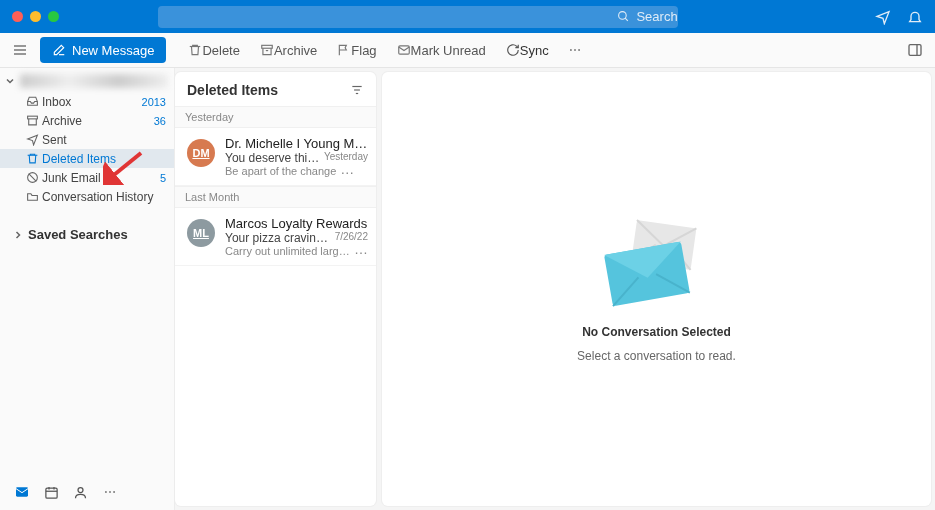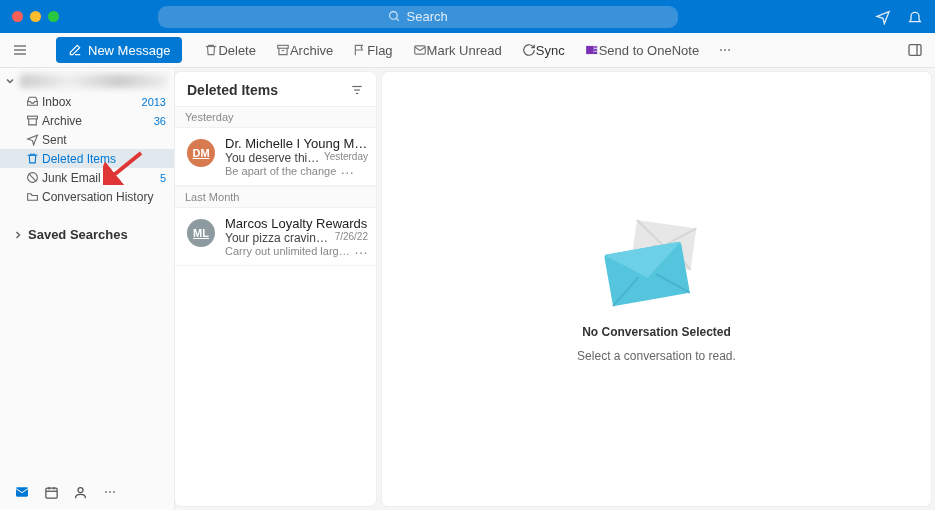--- a/index.html
+++ b/index.html
@@ -25,24 +25,24 @@
   .traffic { display: flex; gap: 7px; }
   .traffic span { width: 11px; height: 11px; border-radius: 50%; display: block; }
   .tl-red { background: #ff5f57; }
   .tl-yellow { background: #febc2e; }
   .tl-green { background: #28c840; }
   .search-wrap {
     margin: 0 auto;
     width: 520px;
     height: 22px;
     background: #3a92db;
-    border-radius: 9px;
-    display: flex;
-    align-items: center;
-    justify-content: center;
+    border-radius: 4px;
+    display: flex;
+    align-items: center;
+    justify-content: flex-end;
     color: #e0ecf7;
     font-size: 13px;
     gap: 6px;
   }
   .title-right { margin-left: auto; display: flex; gap: 16px; color: #e0ecf7; }
   .title-right svg { stroke: #e0ecf7; }
 
   
   .toolbar {
     height: 35px;
@@ -62,21 +62,21 @@
     color: #fff;
     border: none;
     border-radius: 4px;
     height: 26px;
     padding: 0 12px;
     display: flex;
     align-items: center;
     gap: 6px;
     font-size: 13px;
     font-weight: 500;
-    margin: 0 10px 0 18px;
+    margin: 0 10px 0 2px;
   }
   .tbtn {
     height: 30px;
     padding: 0 8px;
     display: flex;
     align-items: center;
     color: #555;
     font-size: 13px;
     background: transparent;
     border: none;
@@ -303,29 +303,20 @@
         <path d="M3 7l9 6 9-6"></path>
       </svg>
     <span class="lbl">Mark Unread</span>
   </button>
   <button class="tbtn">
     <svg width="14" height="14" viewBox="0 0 24 24" fill="none" stroke="#555" stroke-width="2">
         <path d="M21 12a9 9 0 11-3-6.7L21 8"></path>
         <path d="M21 3v5h-5"></path>
       </svg>
     <span class="lbl" style="color:#333;font-weight:500">Sync</span>
-  </button>
-  <button class="tbtn">
-    <svg width="14" height="14" viewBox="0 0 24 24">
-        <rect x="2" y="5" width="13" height="14" fill="#7b2fb5"></rect>
-        <rect x="15" y="5" width="6" height="4" fill="#9b5fc9"></rect>
-        <rect x="15" y="10" width="6" height="4" fill="#8449bc"></rect>
-        <rect x="15" y="15" width="6" height="4" fill="#6d34a8"></rect>
-      </svg>
-    <span class="lbl">Send to OneNote</span>
   </button>
   <button class="tbtn" style="padding:0 6px">
     <svg width="16" height="14" viewBox="0 0 24 24" fill="#777">
         <circle cx="5" cy="12" r="1.6"></circle>
         <circle cx="12" cy="12" r="1.6"></circle>
         <circle cx="19" cy="12" r="1.6"></circle>
       </svg>
   </button>
   <div class="toolbar-spacer"></div>
   <div class="sidebtn">

